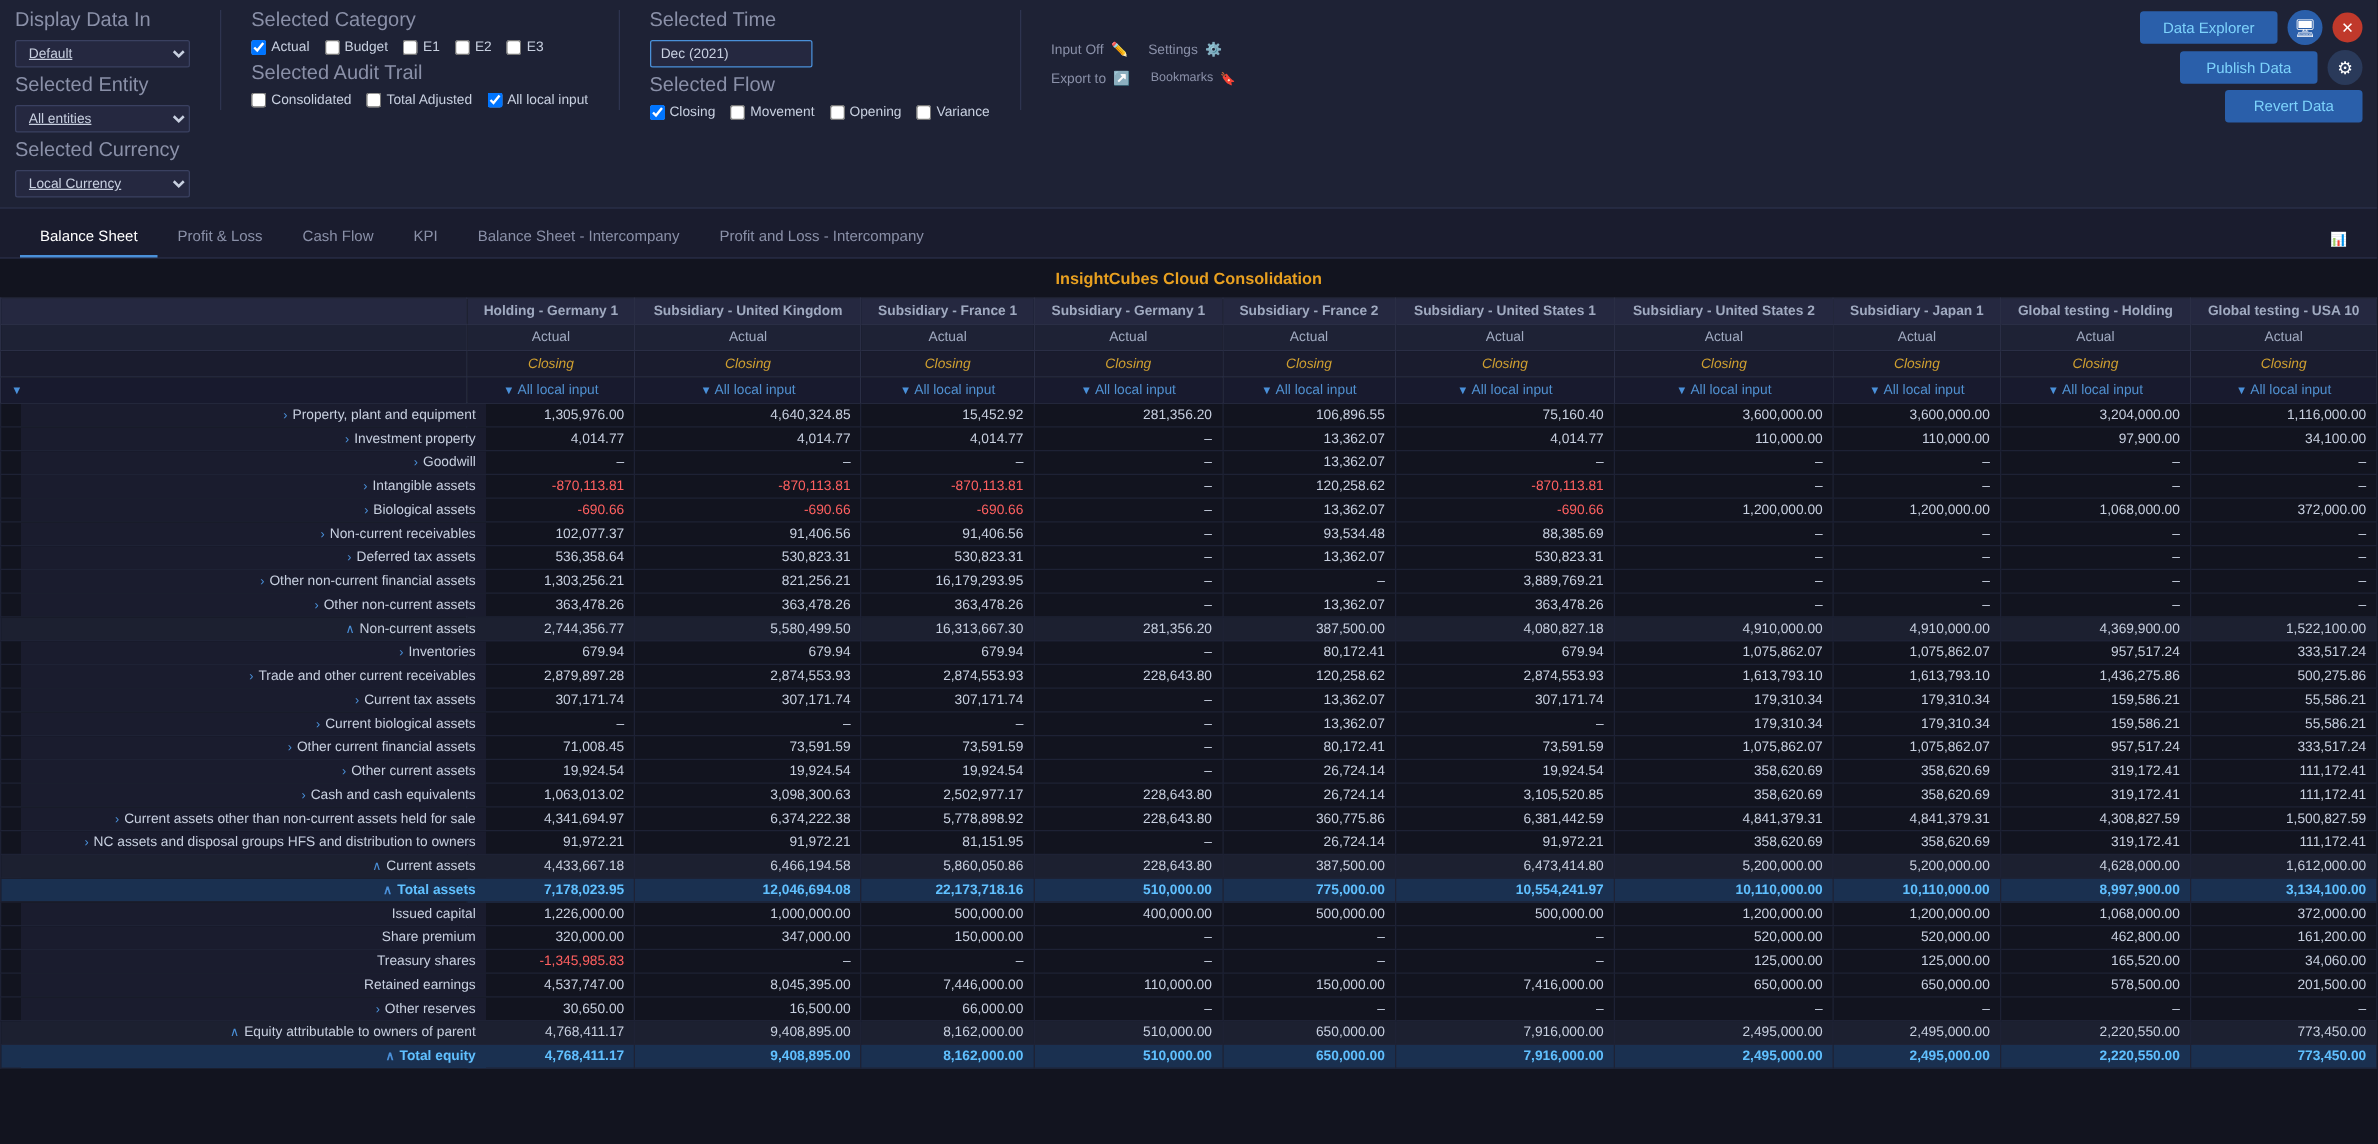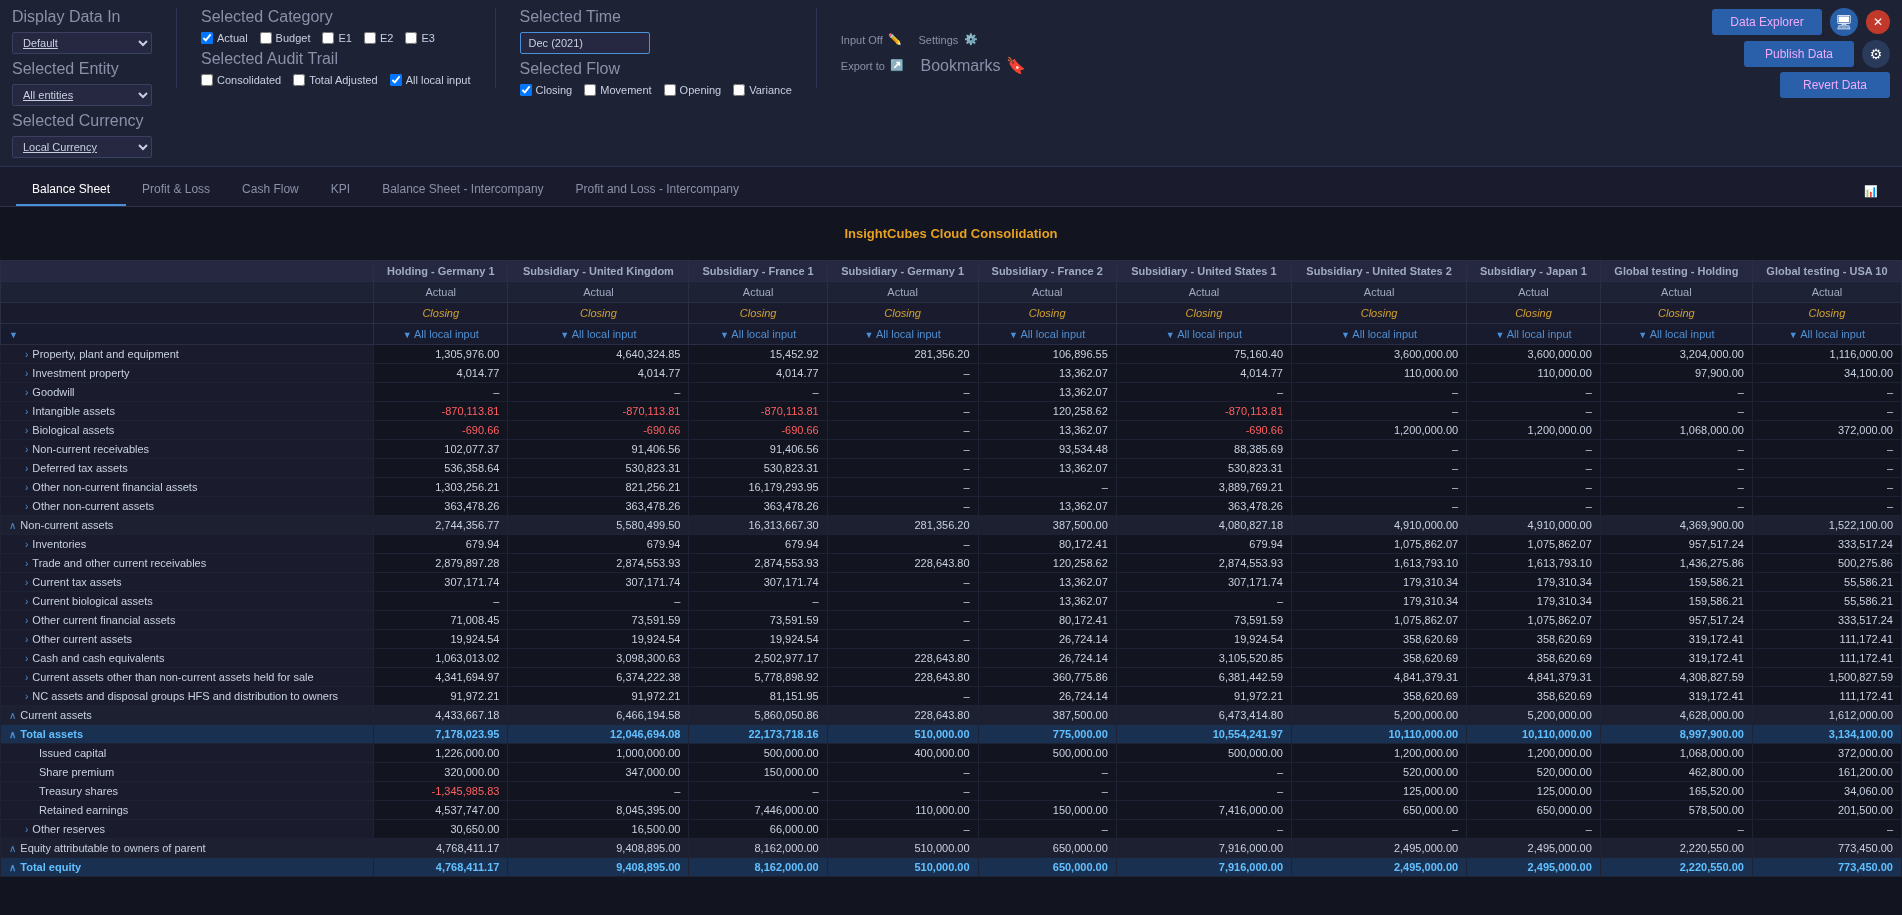--- a/index.html
+++ b/index.html
@@ -35,37 +35,37 @@
     
     .right-panel {
       margin-left: auto;
       display: flex;
       flex-direction: column;
       gap: 4px;
       align-items: flex-end;
     }
     .right-panel-row { display: flex; align-items: center; gap: 8px; }
     .btn-blue {
-      background: #2a5faa; color: #f0abfc; border: none; padding: 6px 14px;
+      background: #2a5faa; color: #7dd3fc; border: none; padding: 6px 14px;
       font-size: 12px; cursor: pointer; border-radius: 3px; min-width: 110px;
     }
     .icon-circle {
       width: 28px; height: 28px; border-radius: 50%; background: #2a5faa;
       display: flex; align-items: center; justify-content: center; cursor: pointer;
       font-size: 14px; color: #fff;
     }
     .close-btn {
       width: 24px; height: 24px; background: #c0392b; border-radius: 50%;
       display: flex; align-items: center; justify-content: center; cursor: pointer;
       font-size: 12px; color: #fff;
     }
     .input-off-row { display: flex; align-items: center; gap: 6px; font-size: 11px; color: #8a90a8; }
     .settings-row { display: flex; align-items: center; gap: 6px; font-size: 11px; color: #8a90a8; }
     .export-row { display: flex; align-items: center; gap: 6px; font-size: 11px; color: #8a90a8; }
-    .bookmarks-row { display: flex; align-items: center; gap: 6px; font-size: 16px; color: #8a90a8; }
+    .bookmarks-row { display: flex; align-items: center; gap: 6px; font-size: 10px; color: #8a90a8; }
 
     
     .tabs-bar {
       background: #1a1c2e; border-bottom: 1px solid #2e3450;
       display: flex; align-items: flex-end; padding: 0 16px; gap: 0;
       height: 40px;
     }
     .tab {
       padding: 8px 16px; font-size: 12px; color: #8a90a8; cursor: pointer;
       border-bottom: 2px solid transparent; white-space: nowrap;
@@ -75,21 +75,21 @@
 
     
     .table-container {
       overflow: auto;
       height: calc(915px - 115px - 40px);
       background: #12141f;
     }
 
     .company-title {
       text-align: center; color: #e8a020; font-size: 13px; font-weight: bold;
-      padding: 19px; background: #12141f;
+      padding: 8px; background: #12141f;
     }
 
     table {
       border-collapse: collapse;
       min-width: 100%;
       font-size: 11px;
     }
     thead tr th {
       background: #1e2235; color: #a0aac0; padding: 4px 8px;
       border: 1px solid #2a2e45; white-space: nowrap; text-align: center;
@@ -104,21 +104,21 @@
       position: sticky; left: 0; background: #1a1c2e; z-index: 5;
       min-width: 280px; text-align: left; padding-left: 8px;
     }
     thead .sticky-col { background: #1e2235; z-index: 15; }
 
     tbody tr td {
       padding: 3px 8px; border: 1px solid #1e2235; white-space: nowrap;
       text-align: right; color: #c8d0e0;
     }
     tbody tr td.label-cell {
-      text-align: left; background: #1a1c2e; position: sticky; left: 0;
+      text-align: right; background: #1a1c2e; position: sticky; left: 16px;
       z-index: 5; padding-left: 8px; margin-top: 40px;
     }
     tbody tr td.label-cell.indent1 { padding-left: 24px; }
 
     .expand-btn { cursor: pointer; color: #4a90d9; margin-right: 4px; font-size: 10px; }
     .collapse-btn { cursor: pointer; color: #4a90d9; margin-right: 4px; font-size: 10px; }
     .row-subtotal { background: #1c2030 !important; }
     .row-subtotal td { background: #1c2030 !important; }
     .row-main-total { background: #1a3050 !important; font-weight: bold; }
     .row-main-total td { background: #1a3050 !important; color: #60c0ff !important; }

